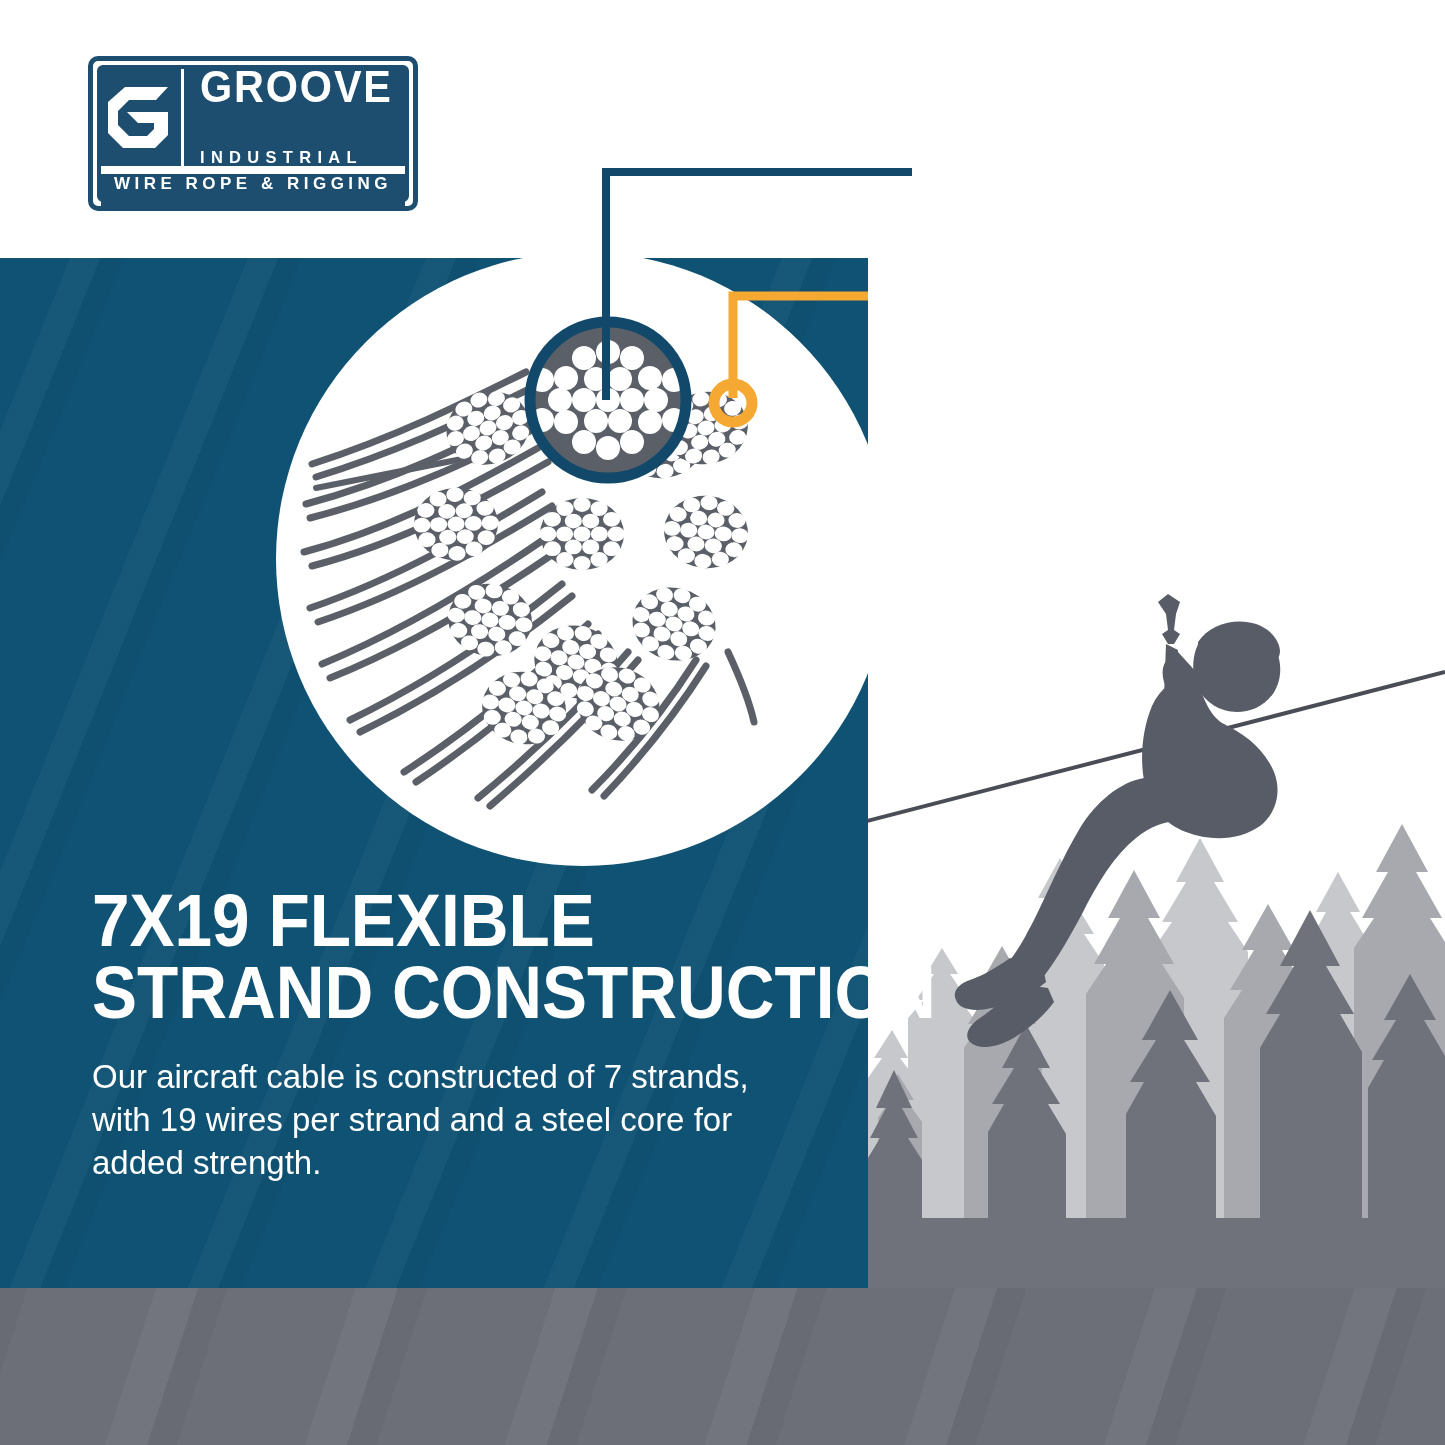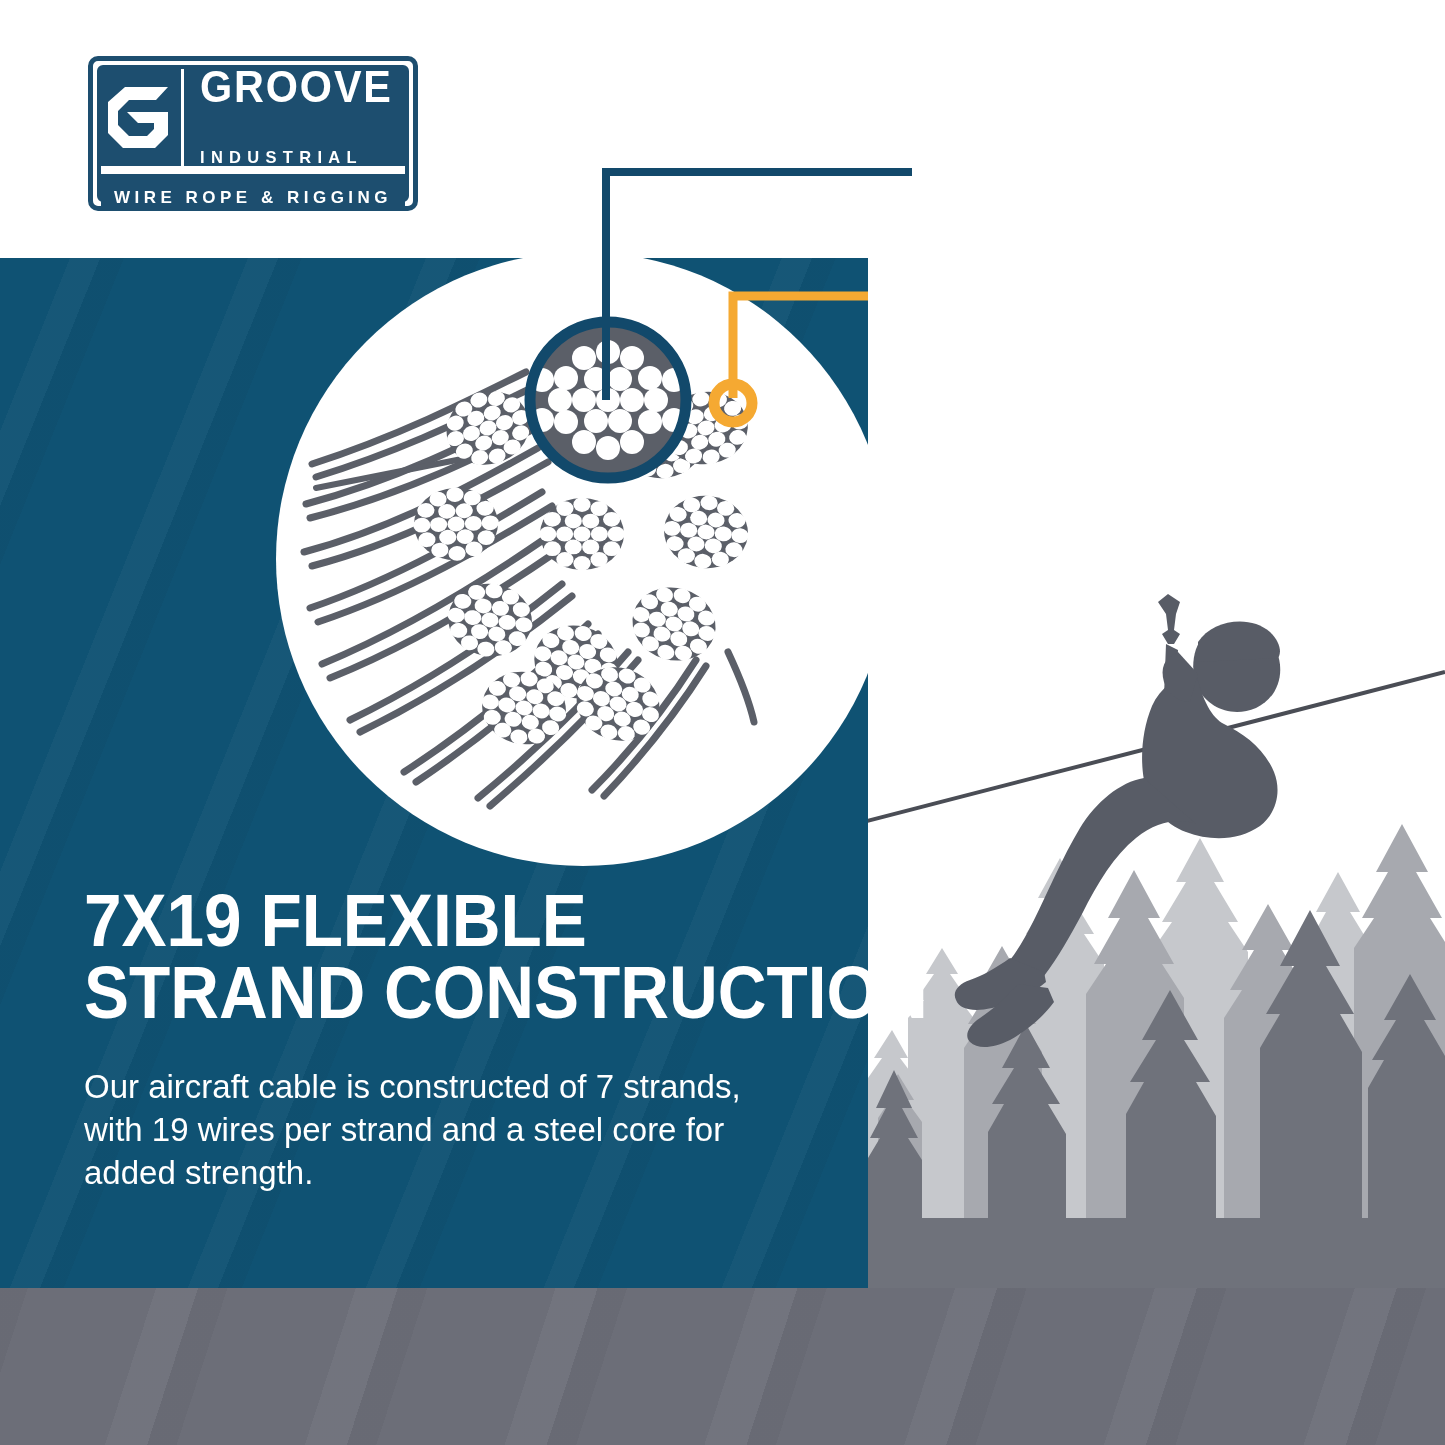--- a/index.html
+++ b/index.html
@@ -8,39 +8,39 @@
 
   
   #logo{position:absolute;left:88px;top:56px;width:330px;height:155px;}
   #logo .outer{position:absolute;inset:0;border:5px solid #1d4e6f;border-radius:10px;background:#ffffff;box-sizing:border-box;}
   #logo .inner{position:absolute;left:9px;top:9px;right:9px;bottom:9px;border:4px solid #1d4e6f;border-radius:6px;box-sizing:border-box;background:#ffffff;}
   #logo .topband{position:absolute;left:13px;top:13px;right:13px;height:97px;background:#1d4e6f;display:flex;align-items:stretch;}
   #logo .gcell{width:96px;display:flex;align-items:center;justify-content:center;border-right:3px solid #ffffff;}
   #logo .namecell{flex:1;display:flex;flex-direction:column;justify-content:center;padding-left:16px;gap:36px;}
   #logo .groove{color:#ffffff;font-weight:bold;font-size:44px;line-height:0.92;letter-spacing:2px;font-family:"Liberation Sans Narrow","Liberation Sans",sans-serif;transform:scaleX(0.94);transform-origin:left center;}
   #logo .industrial{color:#ffffff;font-weight:bold;font-size:17px;letter-spacing:6.5px;margin-top:5px;transform:scaleX(0.97);transform-origin:left center;}
-  #logo .botband{position:absolute;left:13px;top:118px;right:13px;height:34px;background:#1d4e6f;display:flex;align-items:flex-end;justify-content:center;}
+  #logo .botband{position:absolute;left:13px;top:118px;right:13px;height:34px;background:#1d4e6f;display:flex;align-items:flex-start;justify-content:center;}
   #logo .tagline{color:#ffffff;font-weight:bold;font-size:17px;letter-spacing:4.5px;}
 
   
   #navy-panel{position:absolute;left:0;top:258px;width:868px;height:1030px;background:#0f5273;overflow:hidden;}
   #navy-panel .waves{position:absolute;inset:-40%;
      background:repeating-linear-gradient(112deg,
         rgba(255,255,255,0.000) 0px, rgba(255,255,255,0.000) 46px,
         rgba(255,255,255,0.032) 46px, rgba(255,255,255,0.032) 74px,
         rgba(0,0,0,0.030) 74px, rgba(0,0,0,0.030) 96px,
         rgba(255,255,255,0.000) 96px, rgba(255,255,255,0.000) 165px);}
 
   
   #white-circle{position:absolute;left:276px;top:252px;width:614px;height:614px;border-radius:50%;background:#ffffff;}
 
   
-  #headline{position:absolute;left:84px;top:884px;width:740px;}
+  #headline{position:absolute;left:92px;top:884px;width:740px;}
   #headline .h1{color:#ffffff;font-family:"Liberation Sans Narrow","Liberation Sans",sans-serif;font-weight:bold;font-size:75px;line-height:0.96;letter-spacing:0px;transform:scaleX(0.90);transform-origin:left top;white-space:nowrap;}
-  #headline .body{color:#ffffff;font-size:33px;line-height:1.30;margin-top:38px;font-weight:400;width:715px;}
+  #headline .body{color:#ffffff;font-size:33px;line-height:1.30;margin-top:28px;font-weight:400;width:715px;}
 
   
   .callout{position:absolute;display:flex;align-items:center;}
   .callout .dot{border-radius:50%;flex:0 0 auto;}
   .callout .label{color:#5b5f68;font-family:"Liberation Sans Narrow","Liberation Sans",sans-serif;font-weight:bold;letter-spacing:0.5px;white-space:nowrap;transform:scaleX(0.92);transform-origin:left center;}
   #callout-strands{left:909px;top:160px;}
   #callout-strands .dot{width:33px;height:33px;background:#12496b;}
   #callout-strands .label{font-size:44px;margin-left:25px;}
   #callout-wires{left:909px;top:278px;}
   #callout-wires .dot{width:35px;height:35px;background:#f5a932;}

